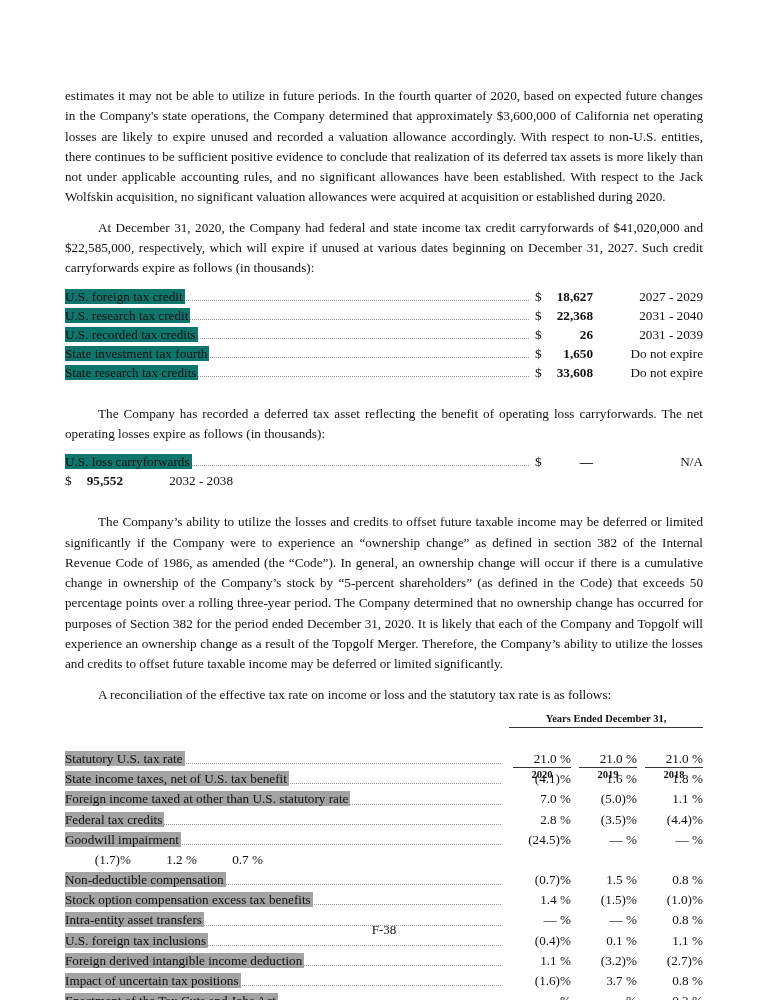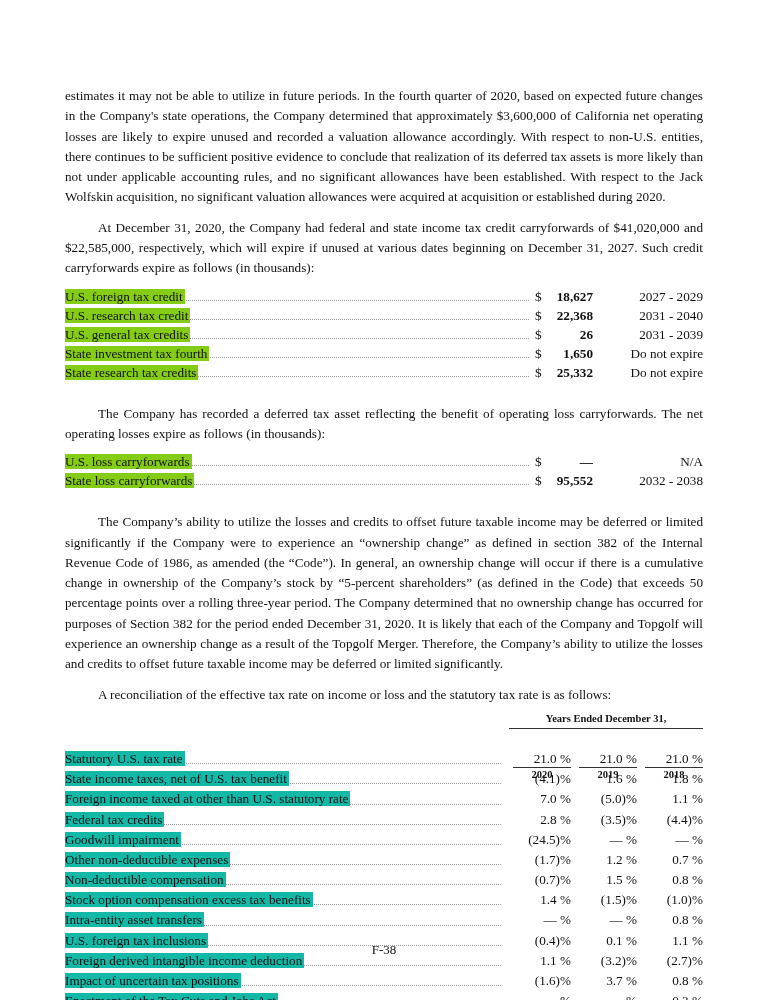--- a/index.html
+++ b/index.html
@@ -5,37 +5,37 @@
   html, body { margin: 0; padding: 0; background: #ffffff; }
   body { width: 768px; height: 1000px; position: relative; overflow: hidden;
          font-family: "Liberation Serif", "DejaVu Serif", serif; color: #111; font-size: 13.2px; }
   .page { position: absolute; left: 65px; top: 86px; width: 638px; }
   p { margin: 0; line-height: 20.3px; text-align: justify; }
   p.indent { text-indent: 33px; }
   .gap { height: 10px; }
   .ctable { width: 638px; margin-top: 8px; }
   .crow { display: flex; height: 19px; line-height: 19px; align-items: baseline; }
   .clabel { flex: 1; overflow: hidden; white-space: nowrap; position: relative; }
-  .clabel span.t { background: #84cc16; padding-right: 2px; position: relative; z-index: 1; }
+  .clabel span.t { background: #0f766e; padding-right: 2px; position: relative; z-index: 1; }
   .clabel::after { content: ""; position: absolute; left: 0; right: 6px; bottom: 5px; border-bottom: 1px dotted #999; }
   .cdollar { width: 16px; text-align: left; }
   .camount { width: 42px; text-align: right; font-weight: bold; }
   .cexp { width: 110px; text-align: right; }
 
   .rtable { width: 638px; margin-top: 6px; }
-  .rhead1 { display: flex; justify-content: flex-end; height: 18px; }
+  .rhead1 { display: flex; justify-content: flex-end; height: 18px; align-items: center; }
   .rhead1 .years { width: 194px; text-align: center; font-weight: bold; font-size: 10.5px; border-bottom: 1.5px solid #333; line-height: 16px; }
   .rhead2 { display: flex; justify-content: flex-end; height: 18px; margin-top: 2px; }
   .rhead2 .yr { width: 58px; margin-left: 8px; text-align: center; font-weight: bold; font-size: 10.5px; border-bottom: 1.5px solid #333; line-height: 15px; margin-top: 36px; }
   .rrow { display: flex; height: 20.2px; line-height: 20.2px; align-items: baseline; }
   .rlabel { flex: 1; overflow: hidden; white-space: nowrap; position: relative; margin-right: 4px; }
-  .rlabel span.t { background: #14b8a6; padding-right: 2px; position: relative; z-index: 1; }
+  .rlabel span.t { background: #a3a3a3; padding-right: 2px; position: relative; z-index: 1; }
   .rlabel::after { content: ""; position: absolute; left: 0; right: 0; bottom: 5px; border-bottom: 1px dotted #999; }
   .rval { width: 58px; margin-left: 8px; text-align: right; white-space: nowrap; }
-  .footer { position: absolute; left: 0; width: 768px; top: 942px; text-align: center; font-size: 13px; }
+  .footer { position: absolute; left: 0; width: 768px; top: 922px; text-align: center; font-size: 13px; }
 </style>
 </head>
 <body>
 
 <div class="page">
   <p>estimates it may not be able to utilize in future periods. In the fourth quarter of 2020, based on expected future changes in the Company's state operations, the Company determined that approximately $3,600,000 of California net operating losses are likely to expire unused and recorded a valuation allowance accordingly. With respect to non-U.S. entities, there continues to be sufficient positive evidence to conclude that realization of its deferred tax assets is more likely than not under applicable accounting rules, and no significant allowances have been established. With respect to the Jack Wolfskin acquisition, no significant valuation allowances were acquired at acquisition or established during 2020.</p>
   <div class="gap"></div>
   <p class="indent">At December 31, 2020, the Company had federal and state income tax credit carryforwards of $41,020,000 and $22,585,000, respectively, which will expire if unused at various dates beginning on December 31, 2027. Such credit carryforwards expire as follows (in thousands):</p>
 
   <div class="ctable">
@@ -45,51 +45,50 @@
       <div class="camount">18,627</div>
       <div class="cexp">2027 - 2029</div>
     </div>
     <div class="crow">
       <div class="clabel"><span class="t">U.S. research tax credit</span></div>
       <div class="cdollar">$</div>
       <div class="camount">22,368</div>
       <div class="cexp">2031 - 2040</div>
     </div>
     <div class="crow">
-      <div class="clabel"><span class="t">U.S. general tax credits</span></div>
+      <div class="clabel"><span class="t">U.S. recorded tax credits</span></div>
       <div class="cdollar">$</div>
       <div class="camount">26</div>
       <div class="cexp">2031 - 2039</div>
     </div>
     <div class="crow">
       <div class="clabel"><span class="t">State investment tax fourth</span></div>
       <div class="cdollar">$</div>
       <div class="camount">1,650</div>
       <div class="cexp">Do not expire</div>
     </div>
     <div class="crow">
       <div class="clabel"><span class="t">State research tax credits</span></div>
       <div class="cdollar">$</div>
-      <div class="camount">25,332</div>
+      <div class="camount">33,608</div>
       <div class="cexp">Do not expire</div>
     </div>
   </div>
 
   <div style="height:22px"></div>
   <p class="indent">The Company has recorded a deferred tax asset reflecting the benefit of operating loss carryforwards. The net operating losses expire as follows (in thousands):</p>
 
   <div class="ctable">
     <div class="crow">
       <div class="clabel"><span class="t">U.S. loss carryforwards</span></div>
       <div class="cdollar">$</div>
       <div class="camount">—</div>
       <div class="cexp">N/A</div>
     </div>
     <div class="crow">
-      <div class="clabel"><span class="t">State loss carryforwards</span></div>
       <div class="cdollar">$</div>
       <div class="camount">95,552</div>
       <div class="cexp">2032 - 2038</div>
     </div>
   </div>
 
   <div style="height:22px"></div>
   <p class="indent">The Company’s ability to utilize the losses and credits to offset future taxable income may be deferred or limited significantly if the Company were to experience an “ownership change” as defined in section 382 of the Internal Revenue Code of 1986, as amended (the “Code”). In general, an ownership change will occur if there is a cumulative change in ownership of the Company’s stock by “5-percent shareholders” (as defined in the Code) that exceeds 50 percentage points over a rolling three-year period.  The Company determined that no ownership change has occurred for purposes of Section 382 for the period ended December 31, 2020. It is likely that each of the Company and Topgolf will experience an ownership change as a result of the Topgolf Merger. Therefore, the Company’s ability to utilize the losses and credits to offset future taxable income may be deferred or limited significantly.</p>
   <div class="gap"></div>
   <p class="indent">A reconciliation of the effective tax rate on income or loss and the statutory tax rate is as follows:</p>
@@ -128,21 +127,20 @@
       <div class="rval">(3.5)%</div>
       <div class="rval">(4.4)%</div>
     </div>
     <div class="rrow">
       <div class="rlabel"><span class="t">Goodwill impairment</span></div>
       <div class="rval">(24.5)%</div>
       <div class="rval">— %</div>
       <div class="rval">— %</div>
     </div>
     <div class="rrow">
-      <div class="rlabel"><span class="t">Other non-deductible expenses</span></div>
       <div class="rval">(1.7)%</div>
       <div class="rval">1.2 %</div>
       <div class="rval">0.7 %</div>
     </div>
     <div class="rrow">
       <div class="rlabel"><span class="t">Non-deductible compensation</span></div>
       <div class="rval">(0.7)%</div>
       <div class="rval">1.5 %</div>
       <div class="rval">0.8 %</div>
     </div>

